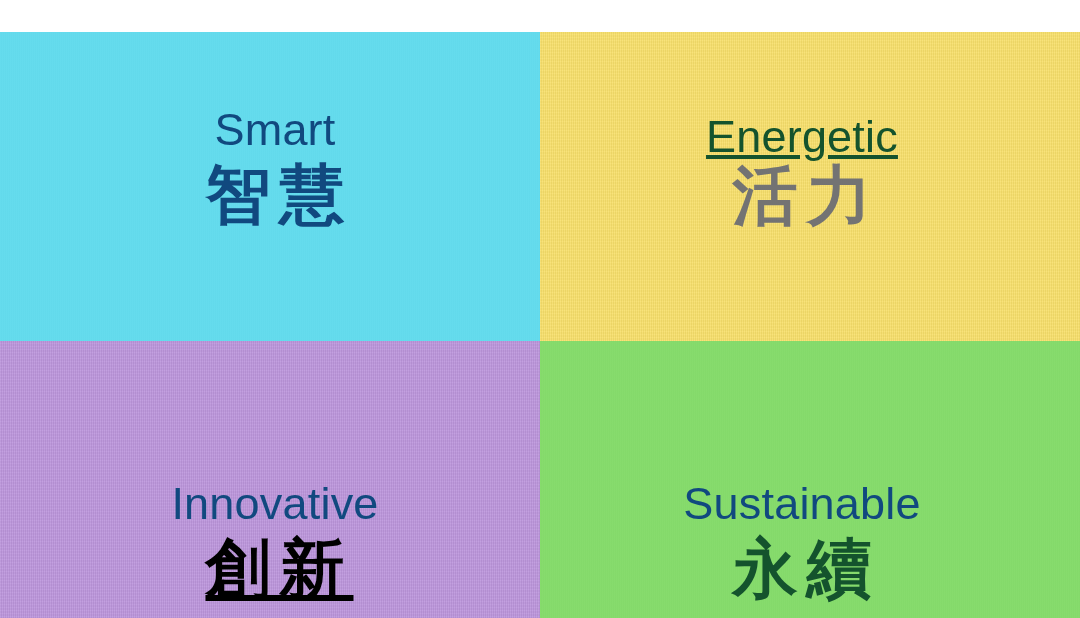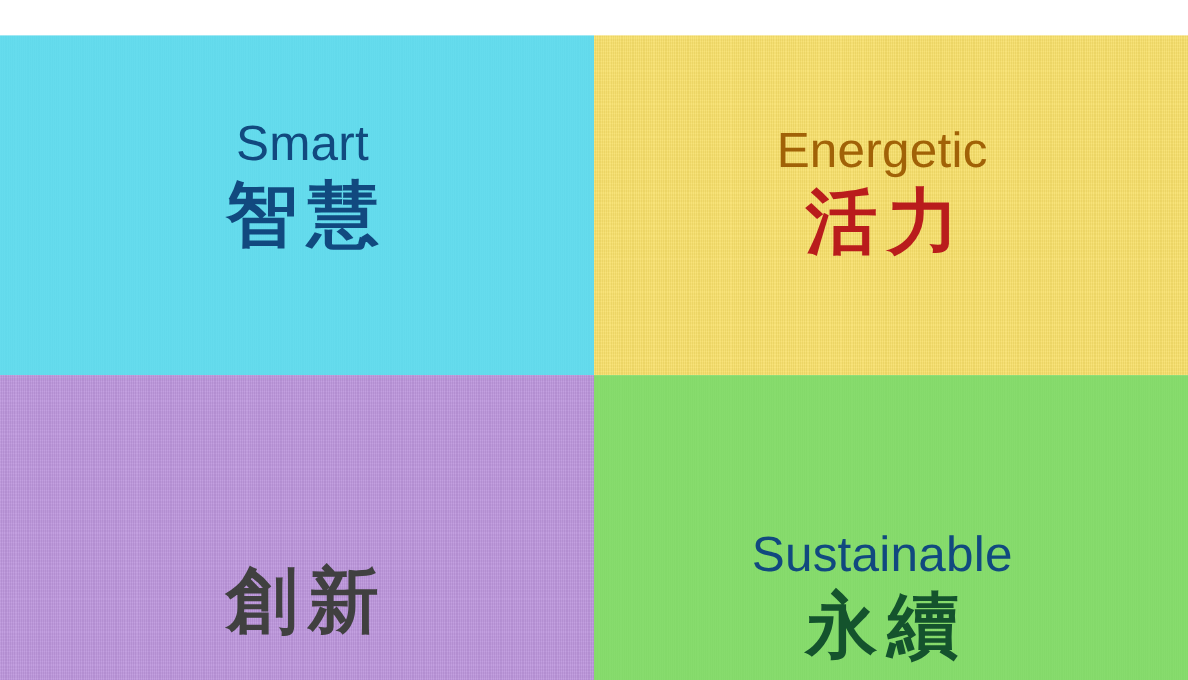--- a/index.html
+++ b/index.html
@@ -106,28 +106,29 @@
 
     <div class="quadrant q-smart tex-none" style="background-color: rgb(99, 219, 237);">
       <div class="label-block">
         <span class="label-en" style="color: rgb(17, 73, 127);">Smart</span>
         <span class="label-zh" style="color: rgb(17, 73, 127);">智慧</span>
       </div>
     </div>
 
     <div class="quadrant q-energetic tex-strong" style="background-color: rgb(248, 224, 107);">
       <div class="label-block">
-        <span class="label-en" style="color: #a16207;">Energetic</span>
-        <span class="label-zh" style="color: #b91c1c;">活力</span>
+        <span class="label-en" style="color: #14532d; text-decoration: underline;">Energetic</span>
+        <span class="label-zh" style="color: #737373; font-family: Liberation Mono, monospace;">活力</span>
       </div>
     </div>
 
     <div class="quadrant q-innovative tex-strong" style="background-color: rgb(188, 149, 220);">
       <div class="label-block">
-        <span class="label-zh" style="color: #404040;">創新</span>
+        <span class="label-en" style="color: rgb(17, 73, 127);">Innovative</span>
+        <span class="label-zh" style="color: #000000; text-decoration: underline;">創新</span>
       </div>
     </div>
 
     <div class="quadrant q-sustainable tex-none" style="background-color: rgb(133, 219, 107); align-items: center;">
       <div class="label-block">
         <span class="label-en" style="color: rgb(17, 73, 127);">Sustainable</span>
         <span class="label-zh" style="color: #14532d;">永續</span>
       </div>
     </div>
 

